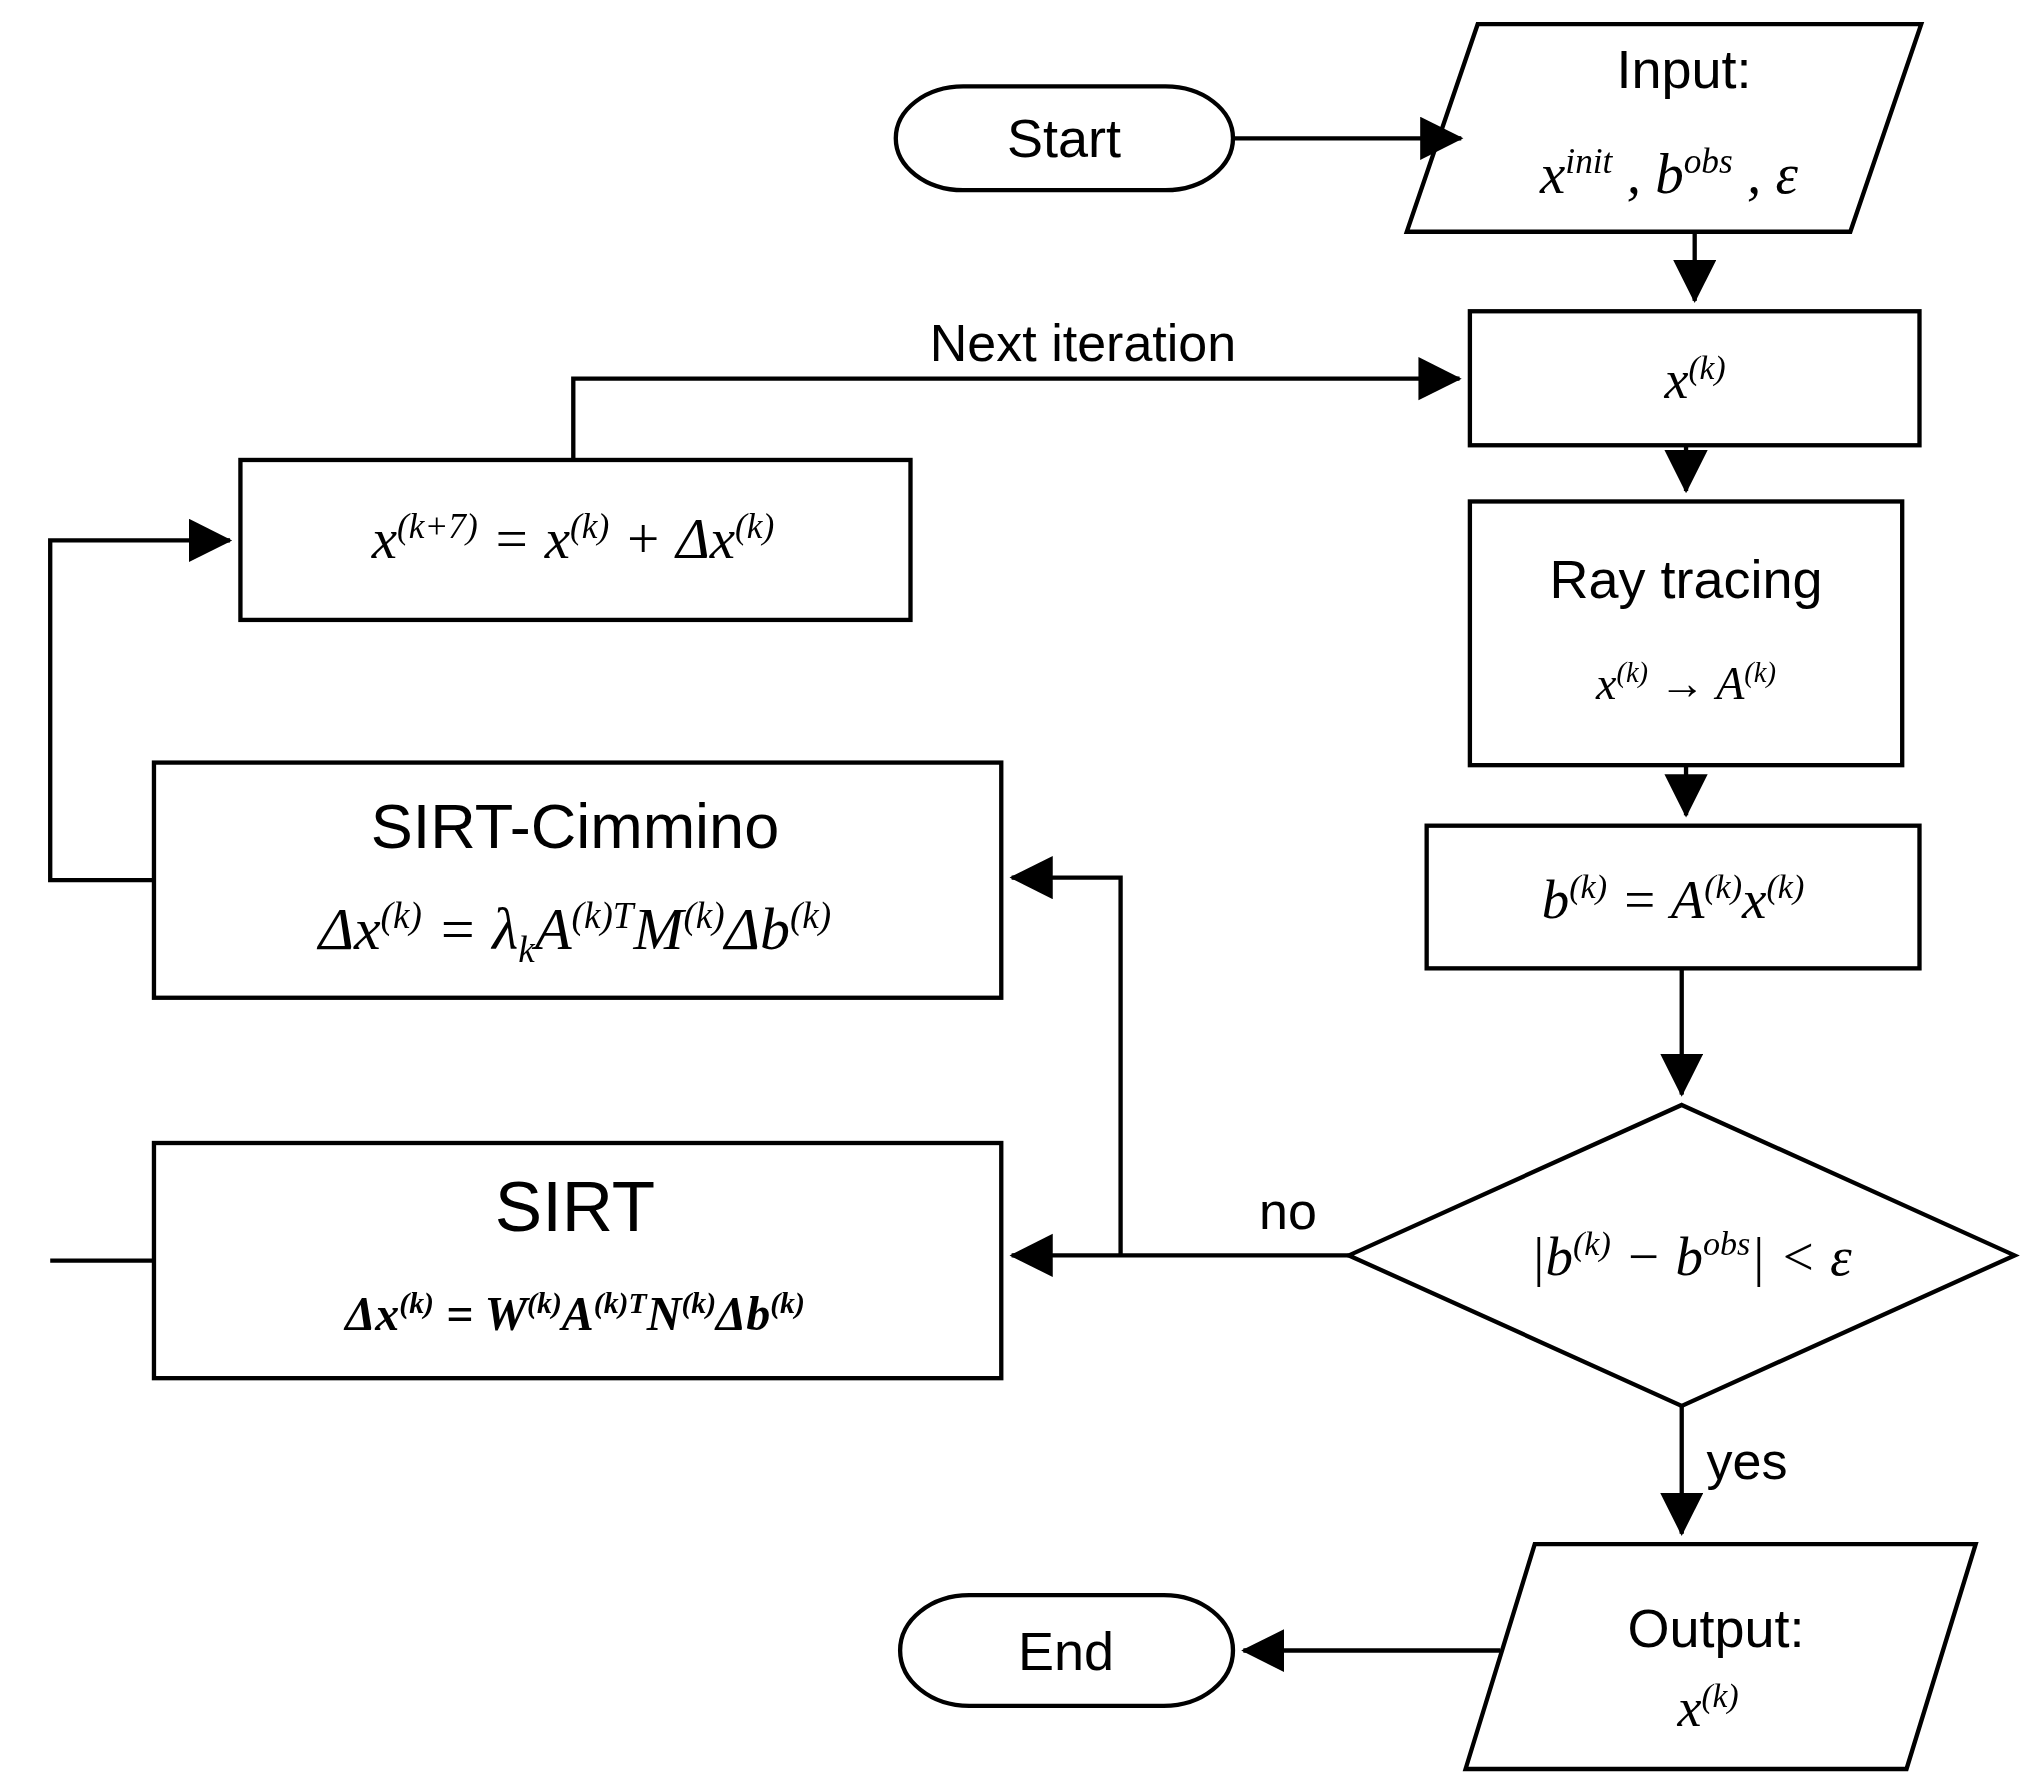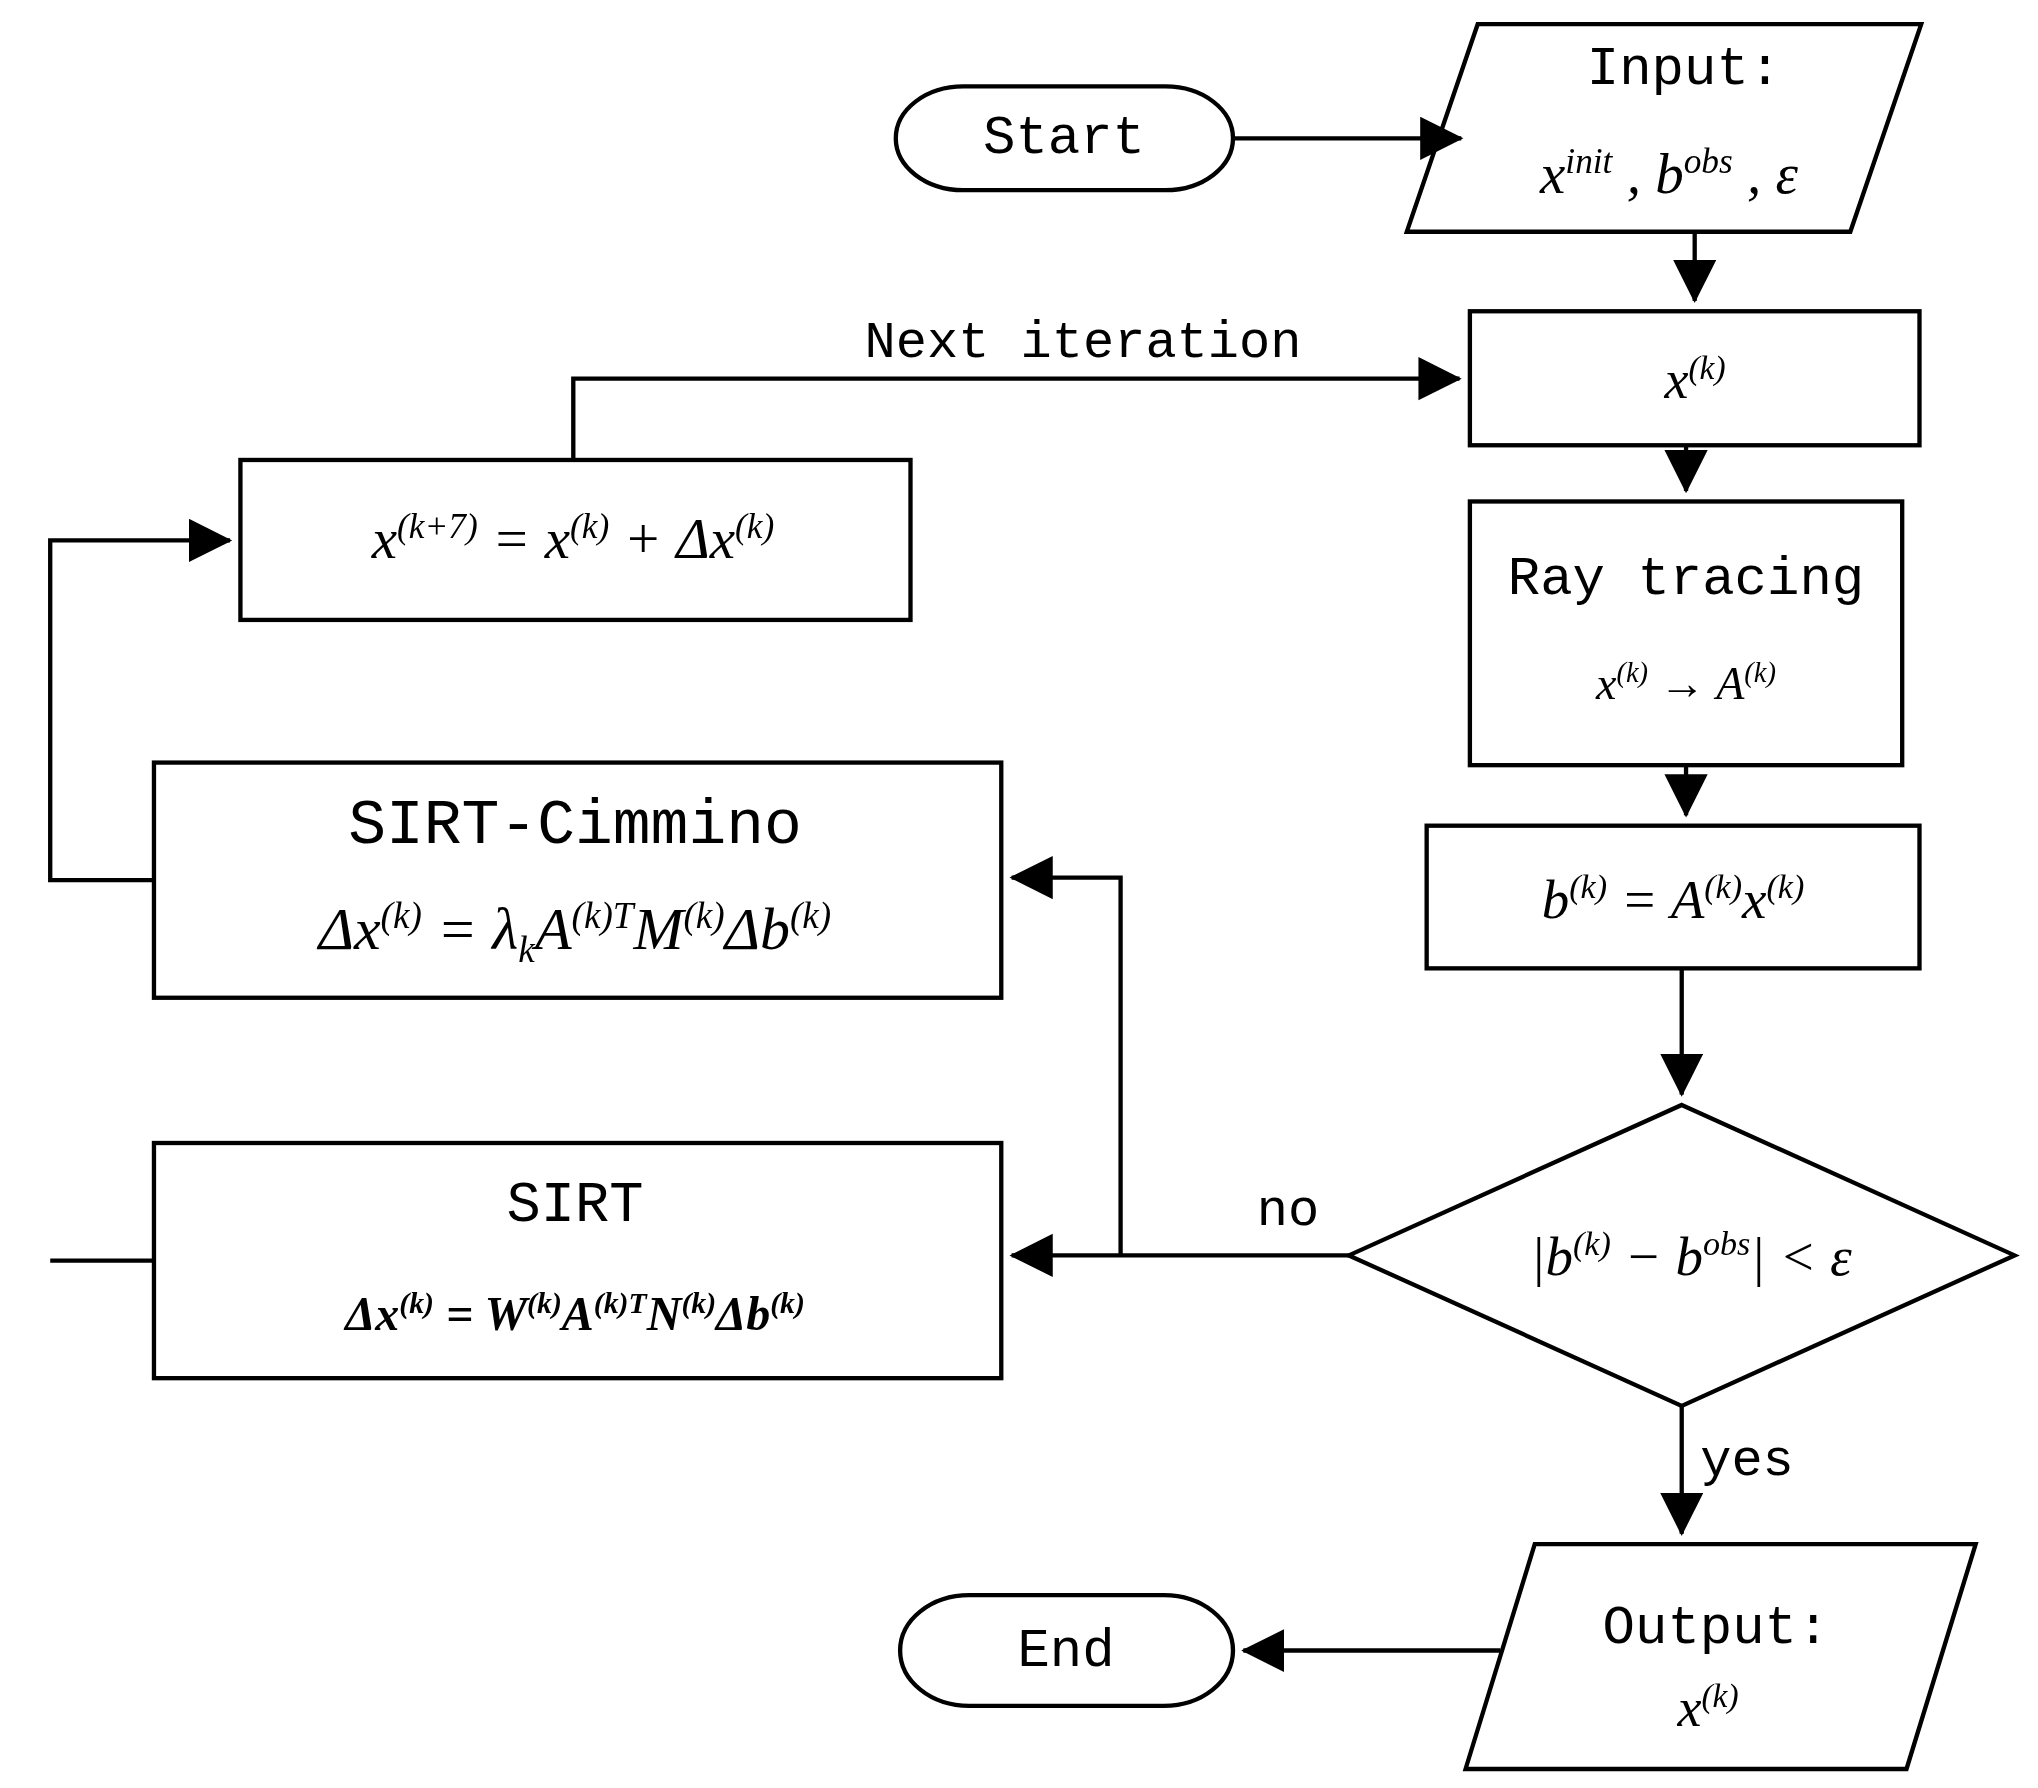--- a/index.html
+++ b/index.html
@@ -2,21 +2,21 @@
 <html style="font-size:14px"><head>
 <meta charset="utf-8">
 <style>
   html,body{margin:0;padding:0;background:#ffffff;}
   body{font-family:"Liberation Sans", sans-serif;}
   #stage{position:relative;width:2038px;height:1788px;background:#ffffff;overflow:hidden;}
   svg{position:absolute;left:0;top:0;width:2038px;height:1788px;}
   .shape{fill:#ffffff;stroke:#000000;stroke-width:5;}
   .conn{fill:none;stroke:#000000;stroke-width:5;}
   .lbl{position:absolute;color:#000000;white-space:nowrap;}
-  .plain{font-family:Liberation Mono, monospace;}
+  .plain{font-family:Liberation Sans, sans-serif;}
   .math{font-family:"Liberation Serif", serif;font-style:italic;}
   .ctr{transform:translate(-50%,-50%);text-align:center;}
   sup, sub{font-style:normal;}
   .math sup{font-size:.62em;font-style:italic;}
   .math sub{font-size:.62em;font-style:italic;}
 </style>
 </head>
 <body>
 
 <div id="stage">
@@ -90,21 +90,21 @@
   <div class="lbl ctr math" style="left:1691px;top:1256px;font-size:55px;">|b<sup>(k)</sup> − b<sup>obs</sup>| &lt; ε</div>
 
   <div class="lbl ctr plain" style="left:1716px;top:1608px;font-size:54px;margin-top:20px;">Output:</div>
   <div class="lbl ctr math" style="left:1708px;top:1708px;font-size:54px;">x<sup>(k)</sup></div>
 
   <div class="lbl ctr plain" style="left:1066px;top:1651px;font-size:54px;">End</div>
 
   <div class="lbl ctr plain" style="left:575px;top:826px;font-size:63px;">SIRT-Cimmino</div>
   <div class="lbl ctr math" style="left:575px;top:932px;font-size:60px;">Δx<sup>(k)</sup> = λ<sub>k</sub>A<sup>(k)</sup><sup>T</sup>M<sup>(k)</sup>Δb<sup>(k)</sup></div>
 
-  <div class="lbl ctr plain" style="left:575px;top:1206px;font-size:57px;">SIRT</div>
+  <div class="lbl ctr plain" style="left:575px;top:1206px;font-size:71px;">SIRT</div>
   <div class="lbl ctr math" style="left:575px;top:1313px;font-size:48px;font-weight:bold;">Δx<sup>(k)</sup> = W<sup>(k)</sup>A<sup>(k)</sup><sup>T</sup>N<sup>(k)</sup>Δb<sup>(k)</sup></div>
 
   <div class="lbl ctr math" style="left:573px;top:538px;font-size:57px;">x<sup>(k+7)</sup> = x<sup>(k)</sup> + Δx<sup>(k)</sup></div>
 
   <div class="lbl ctr plain" style="left:1083px;top:343px;font-size:52px;">Next iteration</div>
 
   <div class="lbl ctr plain" style="left:1288px;top:1211px;font-size:52px;">no</div>
 
   <div class="lbl ctr plain" style="left:1747px;top:1461px;font-size:52px;">yes</div>
 

